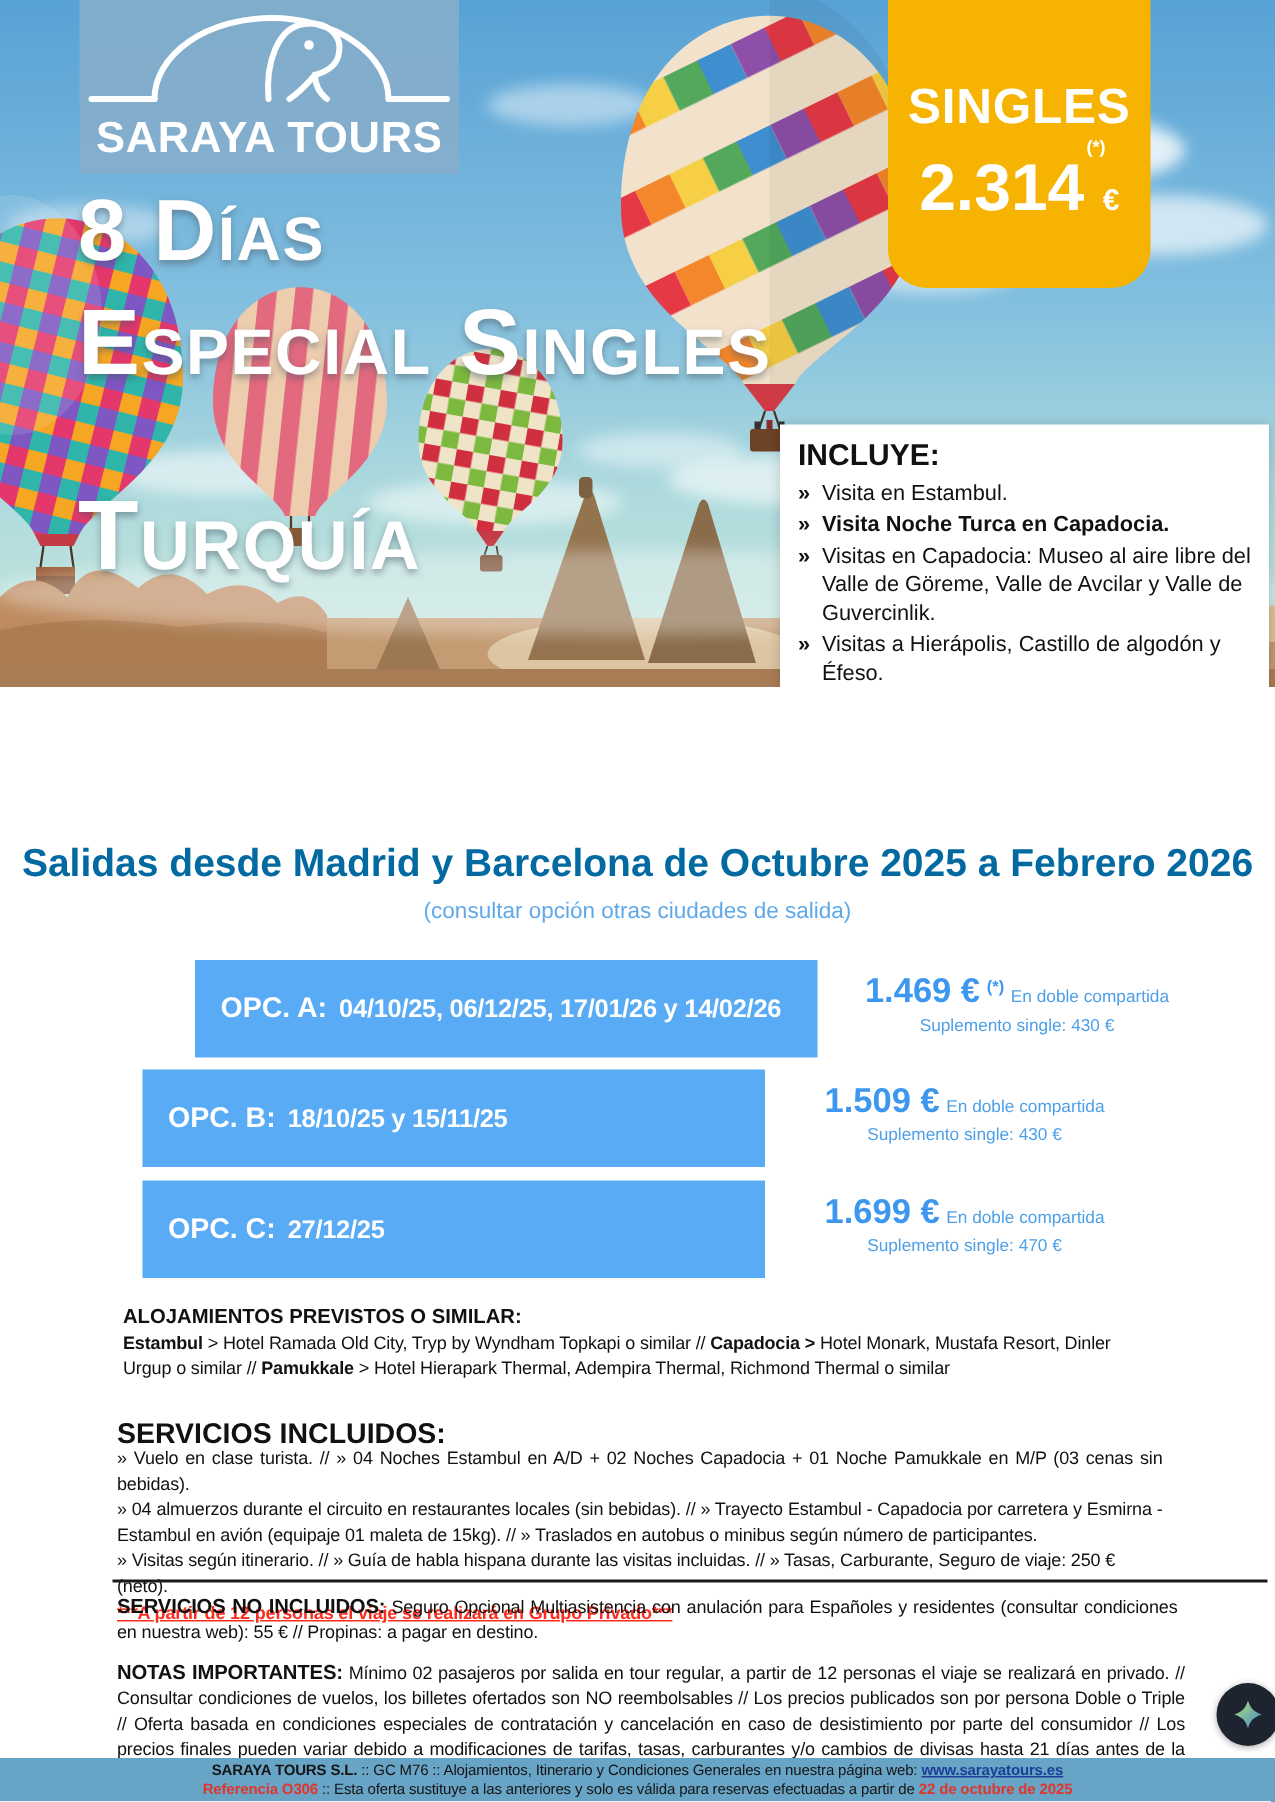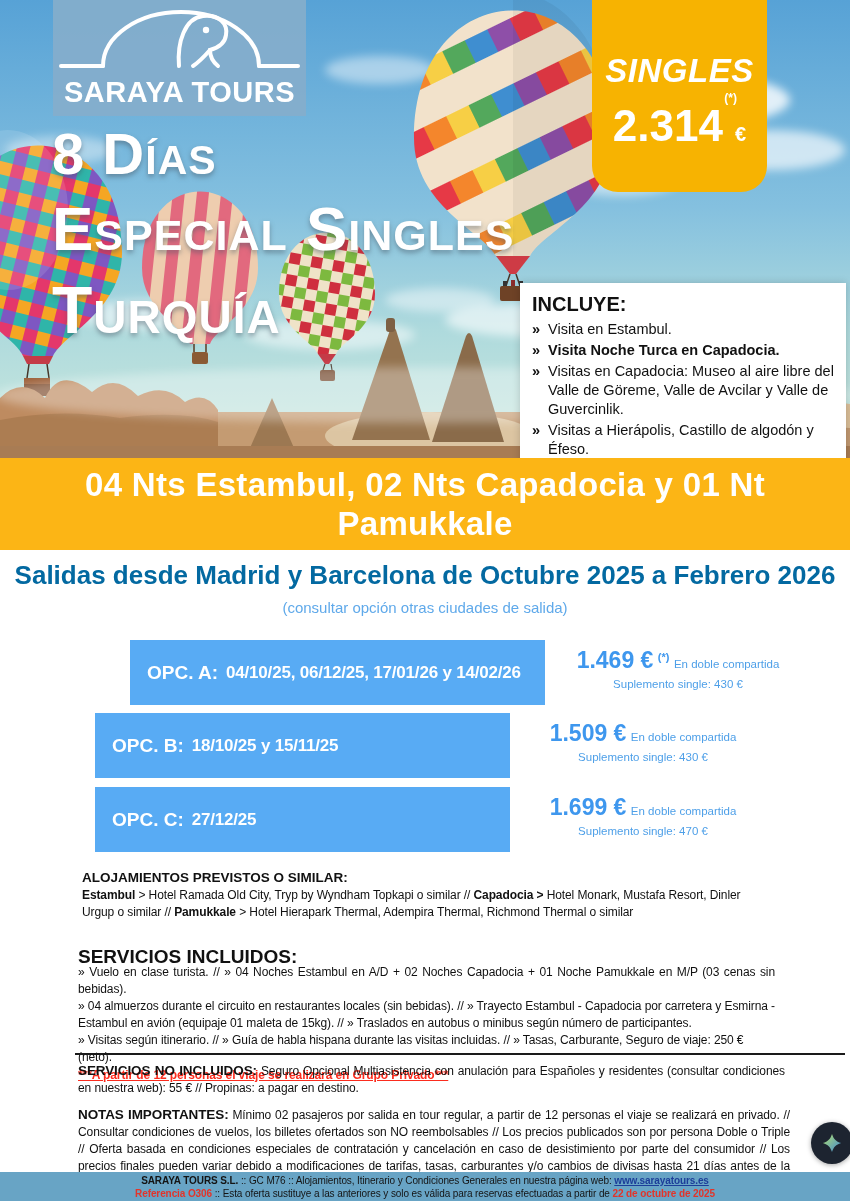--- a/index.html
+++ b/index.html
@@ -7,28 +7,28 @@
   body { font-family:"Liberation Sans", sans-serif; }
   .page { position:relative; width:850px; height:1201px; overflow:hidden; background:#fff; }
 
   
   .hero { position:absolute; top:0; left:0; width:850px; height:458px; overflow:hidden; }
   .hero-bg { position:absolute; top:0; left:0; }
   .logo-box { position:absolute; left:53px; top:0; width:253px; height:116px; background:rgba(132,173,203,.93); }
   .logo-art { position:absolute; top:0; left:0; }
   .logo-text { position:absolute; bottom:7px; width:100%; text-align:center; color:#fff; font-weight:bold; font-size:29px; letter-spacing:.5px; }
   .price-badge { position:absolute; left:592px; top:0; width:175px; height:192px; background:#F7B301; border-radius:0 0 26px 26px; color:#fff; text-align:center; }
-  .pb-label { margin-top:54px; font-size:33px; font-weight:bold; letter-spacing:.5px; line-height:34px;font-style:italic; }
+  .pb-label { margin-top:54px; font-size:33px; font-weight:bold; letter-spacing:.5px; line-height:34px; }
   .pb-ast { text-align:right; padding-right:30px; font-size:12px; font-weight:bold; height:14px; margin-top:3px; }
   .pb-price { font-size:44px; font-weight:bold; line-height:42px; }
   .pb-cur { font-size:20px; }
   .hero-title { position:absolute; left:52px; top:118px; color:#fff; font-weight:bold; font-variant:small-caps; letter-spacing:1px; text-shadow:0 3px 5px rgba(70,85,100,.5); }
   .ht1 { font-size:58px; line-height:72px; }
   .ht2 { font-size:62px; line-height:78px; }
-  .ht3 { font-size:66px; line-height:84px; }
+  .ht3 { font-size:66px; line-height:84px;margin-top:46px; }
   .includes { position:absolute; left:520px; top:283px; width:326px; min-height:164px; background:#fff; padding:10px 10px 12px 12px; box-shadow:0 0 8px rgba(0,0,0,.18); }
   .inc-h { font-size:20px; font-weight:bold; color:#111; margin-bottom:4px; }
   .inc-li { display:flex; font-size:14.5px; color:#111; line-height:19px; margin-top:2px; }
   .inc-li .bu { width:16px; font-weight:bold; flex:none; }
   .inc-li.b { font-weight:bold; }
 
   
   .banner { position:absolute; top:458px; left:0; width:850px; height:92px; background:#FCB515; color:#fff; text-align:center; font-weight:bold; font-size:33px; line-height:39px; padding-top:7px; letter-spacing:.3px; }
 
   
@@ -224,24 +224,20 @@
           <span class="bu">»</span>
           <span>Visitas en Capadocia: Museo al aire libre del Valle de Göreme, Valle de Avcilar y Valle de Guvercinlik.</span>
         </div>
       <div class="inc-li">
           <span class="bu">»</span>
           <span>Visitas a Hierápolis, Castillo de algodón y Éfeso.</span>
         </div>
     </div>
   </div>
 
-  <div class="banner">
-    <div>04 Nts Estambul, 02 Nts Capadocia y 01 Nt Pamukkale</div>
-    <div>con Visitas Incluidas</div>
-  </div>
 
   <div class="dep-h">Salidas desde Madrid y Barcelona de Octubre 2025 a Febrero 2026</div>
   <div class="dep-sub">(consultar opción otras ciudades de salida)</div>
 
   <div class="opt-row row-a">
     <div class="opt-box">
       <span class="opt-label">OPC. A:</span>
       <span class="opt-dates">04/10/25, 06/12/25, 17/01/26 y 14/02/26</span>
     </div>
     <div class="opt-right">

